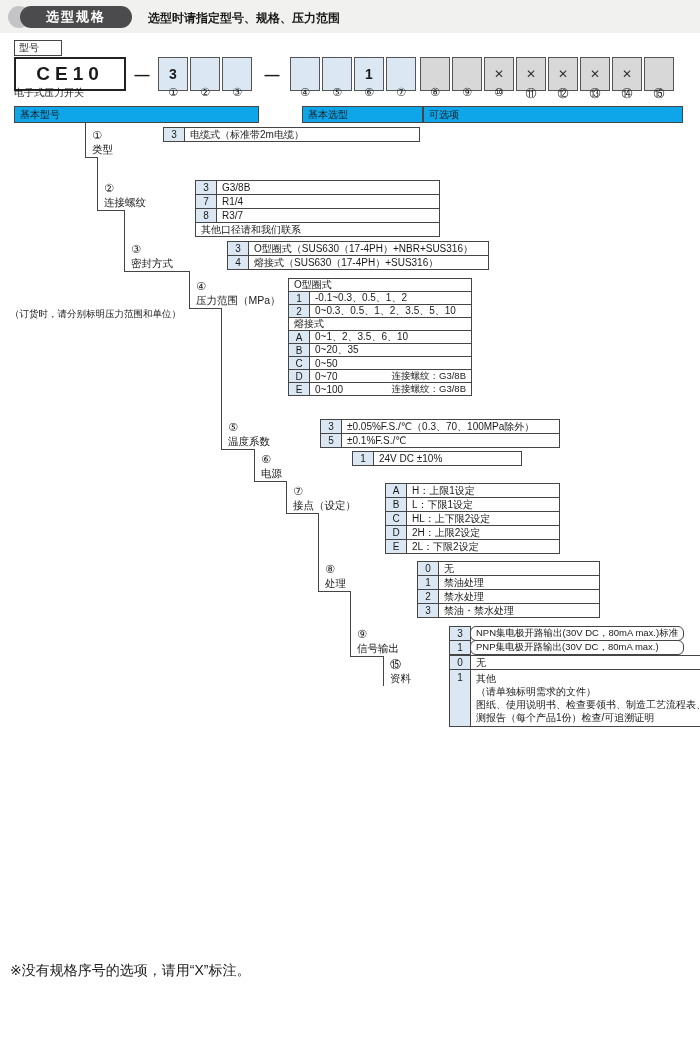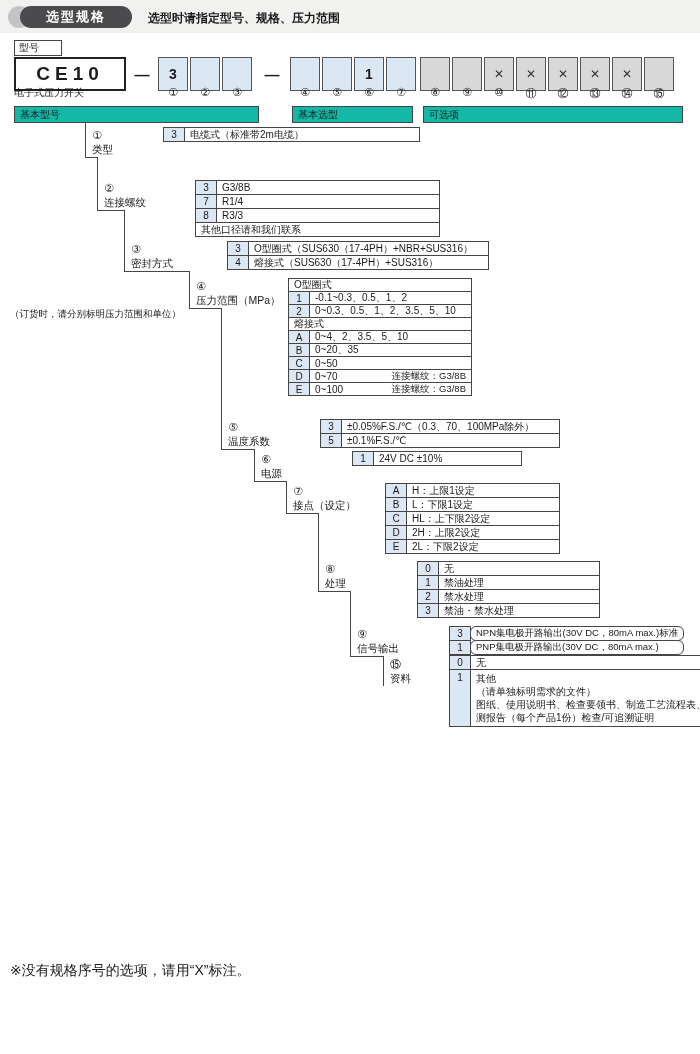--- a/index.html
+++ b/index.html
@@ -21,21 +21,21 @@
   .w32{width:32px;} .w36{width:36px;} .w2{width:2px;}
   .mbox{width:30px;margin-right:2px;border:1px solid #555;box-sizing:border-box;display:flex;align-items:center;
         justify-content:center;font-size:14px;font-weight:bold;}
   .mbox.blue{background:#dbe8f4;}
   .mbox.gray{background:#d8d8d8;font-weight:normal;font-size:12px;color:#333;}
   .crow{position:absolute;left:14px;top:86px;display:flex;height:14px;font-size:11px;}
   .pname{width:112px;font-size:10px;display:flex;align-items:center;}
   .circ{width:30px;margin-right:2px;text-align:center;color:#222;}
   
   .hbox{position:absolute;top:106px;height:17px;border:1px solid #454545;box-sizing:border-box;font-size:10px;
-        display:flex;align-items:center;padding-left:5px;background:#14b8a6;}
+        display:flex;align-items:center;padding-left:5px;background:#0ea5e9;}
   
   .block{position:absolute;display:flex;flex-direction:column;align-items:stretch;}
   .row{display:flex;height:15px;}
   .row+.row{margin-top:-1px;}
   .b4 .row{height:14px;}
   .row.tall{height:auto;}
   .cell{border:1px solid #454545;box-sizing:border-box;font-size:10px;display:flex;align-items:center;background:#fff;}
   .cell+.cell{margin-left:-1px;}
   .code{width:22px;flex:none;justify-content:center;background:#dbe8f4;}
   .code.top{align-items:flex-start;padding-top:2px;}
@@ -102,21 +102,21 @@
     <span class="circ">⑨</span>
     <span class="circ">⑩</span>
     <span class="circ">⑪</span>
     <span class="circ">⑫</span>
     <span class="circ">⑬</span>
     <span class="circ">⑭</span>
     <span class="circ">⑮</span>
   </div>
 
   <div class="hbox" style="left:14px;width:245px">基本型号</div>
-  <div class="hbox" style="left:292px;width:121px">基本选型</div>
+  <div class="hbox" style="left:302px;width:121px">基本选型</div>
   <div class="hbox" style="left:423px;width:260px">可选项</div>
 
   <div class="vl" style="left:85px;top:123px;height:34px"></div>
   <div class="hl" style="left:85px;top:157px;width:13px"></div>
   <div class="vl" style="left:97px;top:157px;height:53px"></div>
   <div class="hl" style="left:97px;top:210px;width:28px"></div>
   <div class="vl" style="left:124px;top:210px;height:61px"></div>
   <div class="hl" style="left:124px;top:271px;width:66px"></div>
   <div class="vl" style="left:189px;top:271px;height:37px"></div>
   <div class="hl" style="left:189px;top:308px;width:33px"></div>
@@ -151,21 +151,21 @@
     <div class="row">
       <div class="cell code">3</div>
       <div class="cell desc">G3/8B</div>
     </div>
     <div class="row">
       <div class="cell code">7</div>
       <div class="cell desc">R1/4</div>
     </div>
     <div class="row">
       <div class="cell code">8</div>
-      <div class="cell desc">R3/3</div>
+      <div class="cell desc">R3/7</div>
     </div>
     <div class="row">
       <div class="cell full">其他口径请和我们联系</div>
     </div>
   </div>
 
   <div class="blabel" style="left:131px;top:242px">
     <span class="n">③</span>
     <span>密封方式</span>
   </div>
@@ -195,21 +195,21 @@
     </div>
     <div class="row">
       <div class="cell code">2</div>
       <div class="cell desc">0~0.3、0.5、1、2、3.5、5、10</div>
     </div>
     <div class="row">
       <div class="cell full">熔接式</div>
     </div>
     <div class="row">
       <div class="cell code">A</div>
-      <div class="cell desc">0~4、2、3.5、5、10</div>
+      <div class="cell desc">0~1、2、3.5、6、10</div>
     </div>
     <div class="row">
       <div class="cell code">B</div>
       <div class="cell desc">0~20、35</div>
     </div>
     <div class="row">
       <div class="cell code">C</div>
       <div class="cell desc">0~50</div>
     </div>
     <div class="row">

